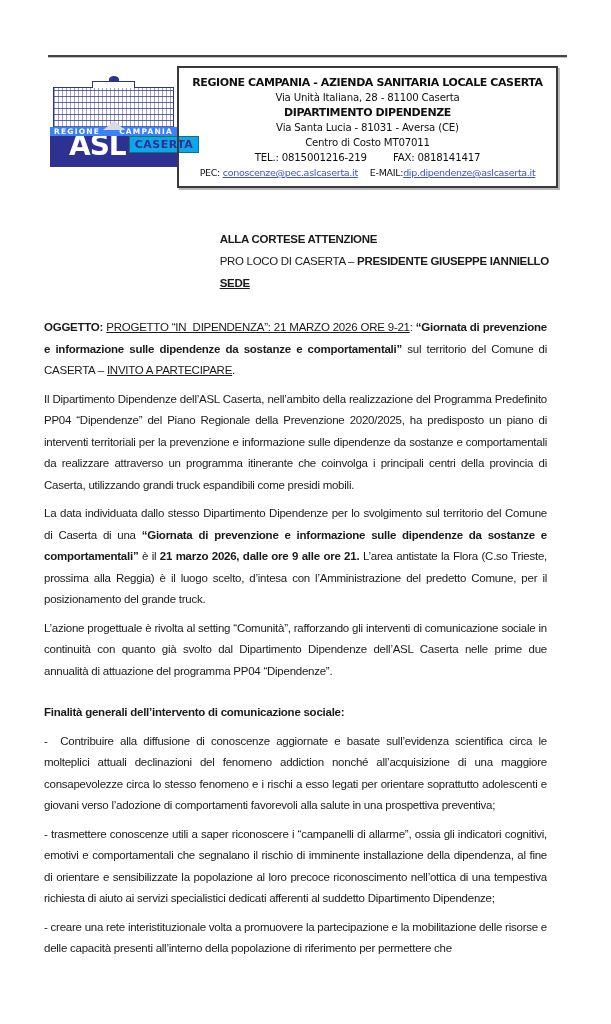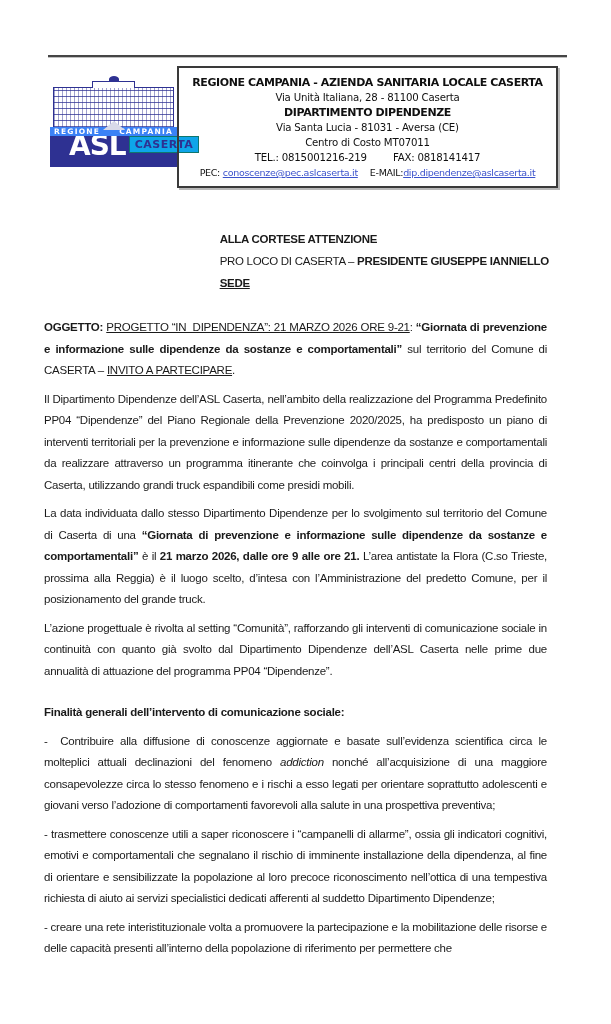--- a/index.html
+++ b/index.html
@@ -98,21 +98,21 @@
     font-size: 11.5px; line-height: 21.5px;
     letter-spacing: -0.25px;
     text-align: justify; color: #1a1a1a;
   }
   .content p { margin: 0 0 7px 0; }
   .content p.heading { margin-top: 20px; }
   .content p:last-child { margin-bottom: 0; }
 
   .b { font-weight: bold; }
   .u { text-decoration: underline; }
-  .i { font-style: italic; }
+  .i { }
 </style>
 </head>
 <body>
 
 <div class="top-rule"></div>
 
 <div class="header">
   <div class="logo">
     <div class="palace">
       <div class="palace-top"></div>

